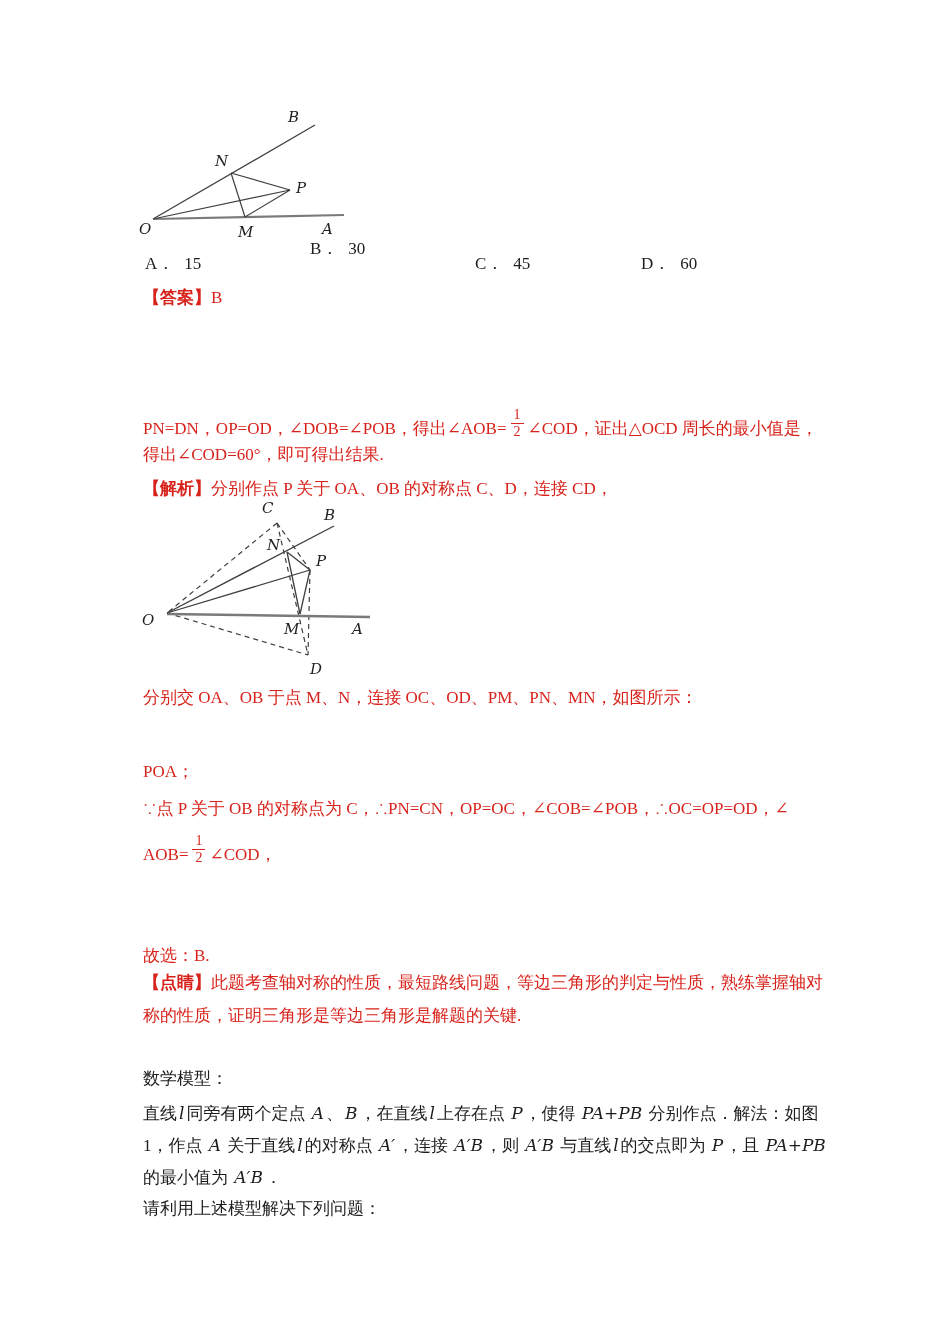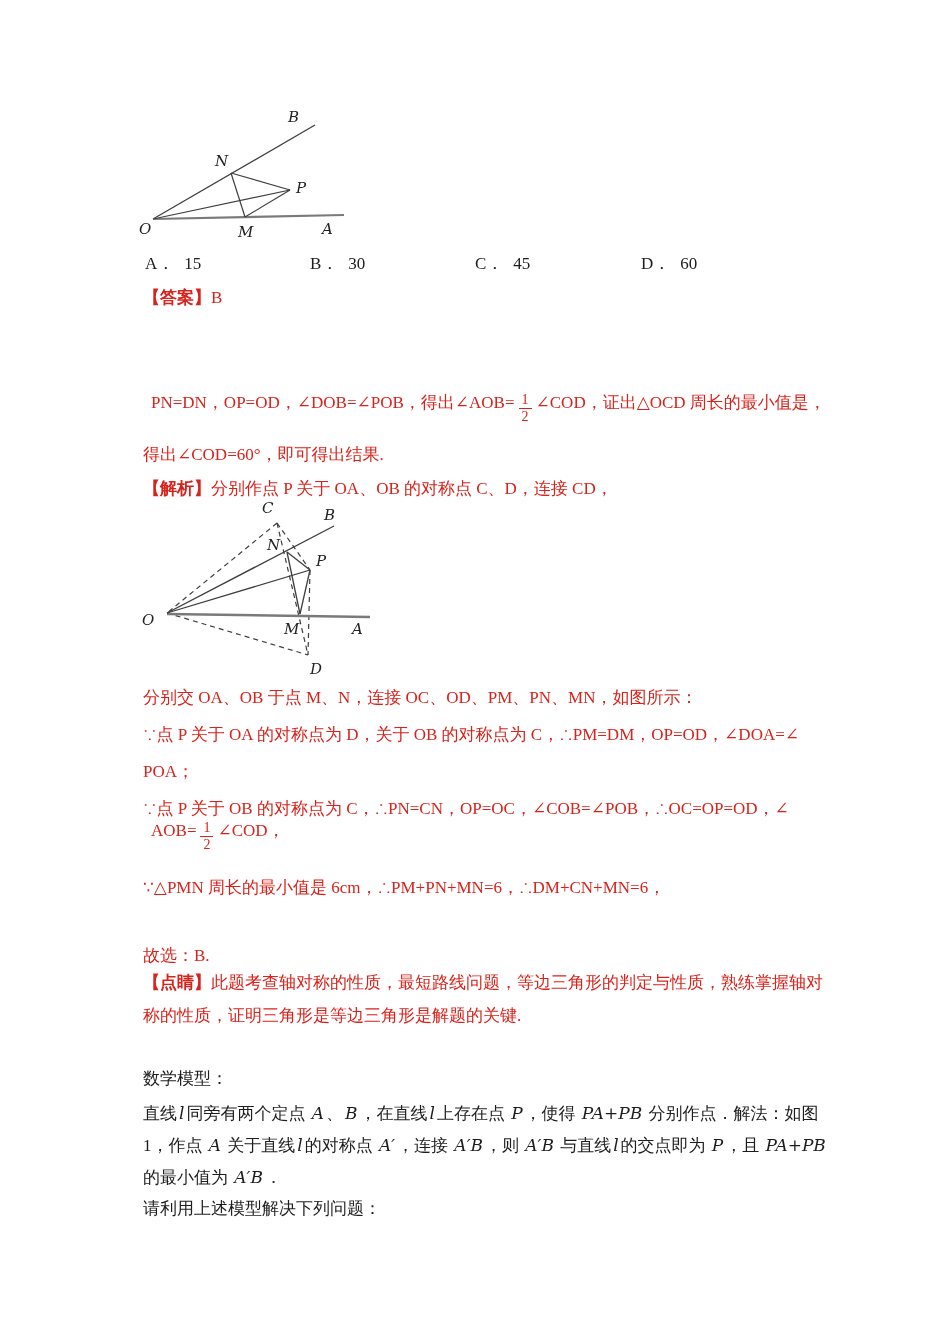--- a/index.html
+++ b/index.html
@@ -13,21 +13,21 @@
   }
   .ln{
     position:absolute;
     left:143px;
     font-size:17px;
     line-height:22px;
     white-space:nowrap;
   }
   .red{color:#d8231c;}
   .tag{font-weight:bold;}
-  .fracline{display:flex;align-items:flex-start;margin-left:8px;}
+  .fracline{display:flex;align-items:flex-end;}
   .frac{
     display:inline-flex;flex-direction:column;align-items:center;
     font-size:14px;line-height:1.15;margin:0 4px;
   }
   .frac .num{border-bottom:1.3px solid currentColor;padding:0 3px;}
   .math{
     font-family:"DejaVu Serif",serif;font-style:italic;
     padding:0 2px;
   }
   .optval{margin-left:10px;}
@@ -52,21 +52,21 @@
     <line x1="107" y1="113" x2="152" y2="86" stroke="#3f3f3f" stroke-width="1.2"></line>
     <text x="150" y="18">B</text>
     <text x="77" y="62">N</text>
     <text x="158" y="89">P</text>
     <text x="1" y="130">O</text>
     <text x="100" y="133">M</text>
     <text x="184" y="130">A</text>
   </svg>
 
   <div class="ln" style="top:253px;left:145px"><span>A．</span><span class="optval">15</span></div>
-  <div class="ln" style="top:253px;left:310px"><span>B．</span><span class="optval">30</span></div>
+  <div class="ln" style="top:238px;left:310px"><span>B．</span><span class="optval">30</span></div>
   <div class="ln" style="top:253px;left:475px"><span>C．</span><span class="optval">45</span></div>
   <div class="ln" style="top:253px;left:641px"><span>D．</span><span class="optval">60</span></div>
 
   <div class="ln red" style="top:287px">
     <span class="tag">【答案】</span><span>B</span>
   </div>
 
   <div class="ln red fracline" style="top:392px;height:48px">
     <span>PN=DN，OP=OD，∠DOB=∠POB，得出∠AOB=</span>
     <span class="frac">
@@ -99,32 +99,30 @@
     <text x="188" y="22">B</text>
     <text x="131" y="52">N</text>
     <text x="180" y="68">P</text>
     <text x="6" y="127">O</text>
     <text x="148" y="136">M</text>
     <text x="216" y="136">A</text>
     <text x="174" y="176">D</text>
   </svg>
 
   <div class="ln red" style="top:687px">分别交 OA、OB 于点 M、N，连接 OC、OD、PM、PN、MN，如图所示：</div>
-  <div class="ln red" style="top:724px">∵点 P 关于 OA 的对称点为 D，关于 OB 的对称点为 C，∴PM=DM，OP=OD，∠DOA=∠</div>
   <div class="ln red" style="top:761px">POA；</div>
   <div class="ln red" style="top:798px">∵点 P 关于 OB 的对称点为 C，∴PN=CN，OP=OC，∠COB=∠POB，∴OC=OP=OD，∠</div>
   <div class="ln red fracline" style="top:820px;height:46px">
     <span>AOB=</span>
     <span class="frac">
         <span class="num">1</span>
         <span class="den">2</span>
       </span>
     <span>∠COD，</span>
   </div>
-  <div class="ln red" style="top:877px">∵△PMN 周长的最小值是 6cm，∴PM+PN+MN=6，∴DM+CN+MN=6，</div>
   <div class="ln red" style="top:945px">故选：B.</div>
 
   <div class="ln red" style="top:1005px">称的性质，证明三角形是等边三角形是解题的关键.</div>
   <div class="ln red" style="top:972px">
     <span class="tag">【点睛】</span><span>此题考查轴对称的性质，最短路线问题，等边三角形的判定与性质，熟练掌握轴对</span>
   </div>
 
   <div class="ln" style="top:1068px">数学模型：</div>
 
   <div class="ln" style="top:1102px">

